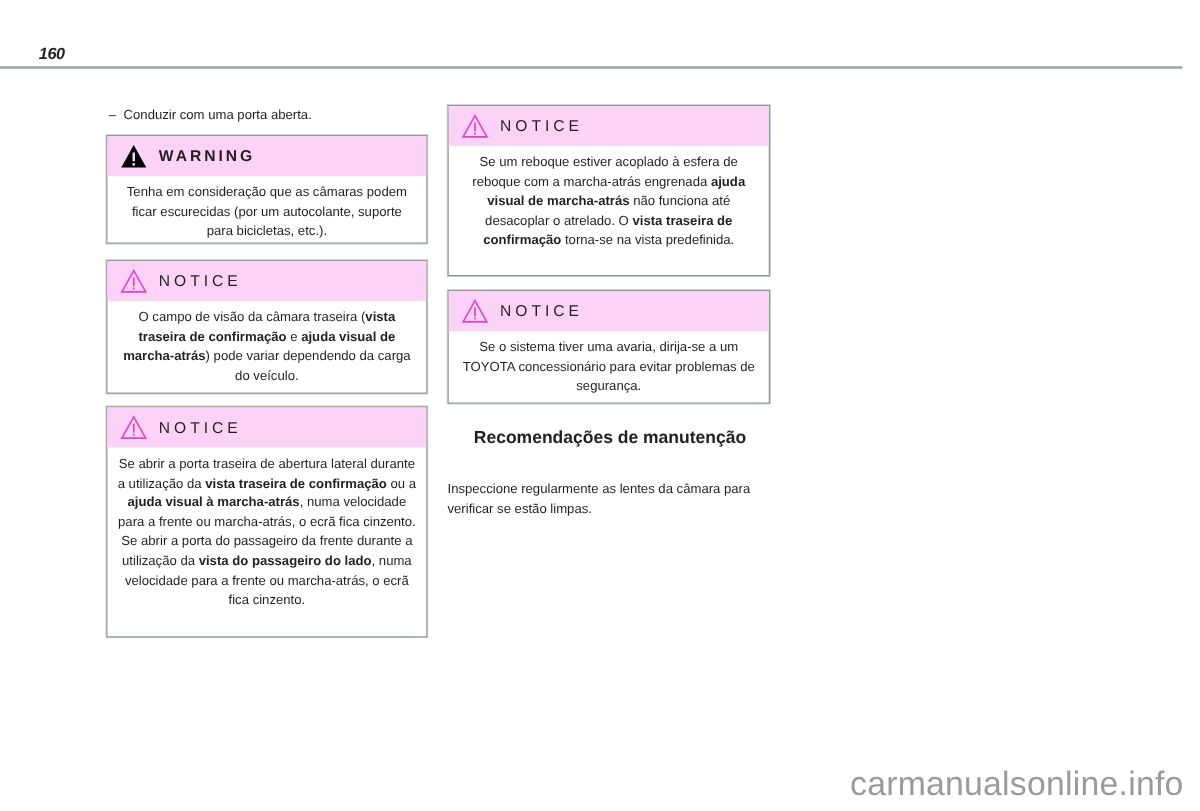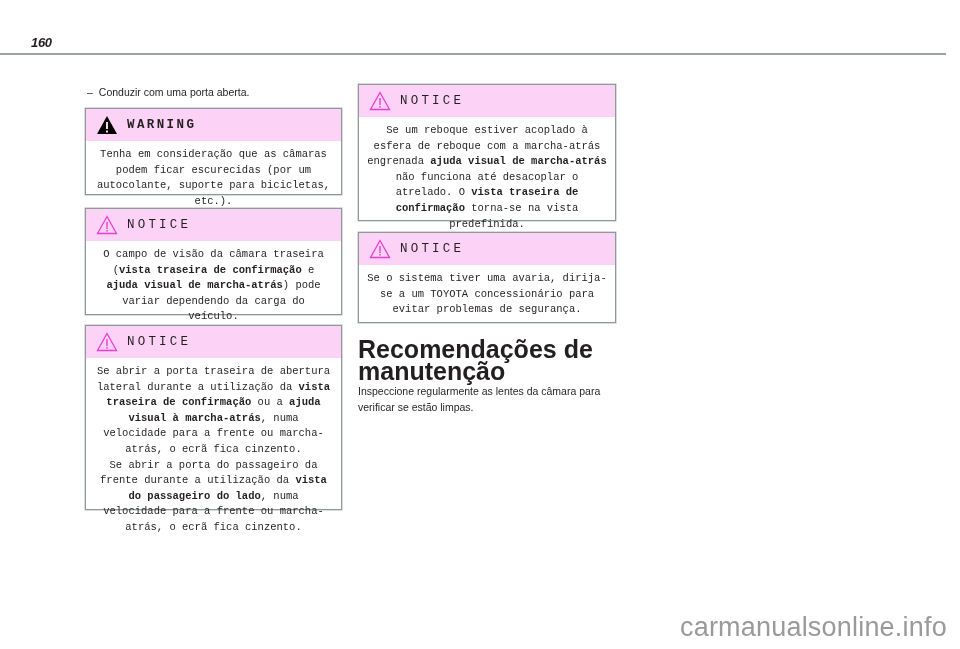--- a/index.html
+++ b/index.html
@@ -15,39 +15,38 @@
     .header-rule {
       position: absolute; left: 0; top: 53px; width: 946px; height: 2px; background: #9aa5a3;
     }
     .bullet-line {
       position: absolute; left: 87px; top: 86px; font-size: 10.5px; color: #231f20; text-align: right;
     }
     .bullet-line .dash { margin-right: 6px; }
     .box {
       position: absolute; border: 1px solid #8f9a98; box-sizing: border-box; background: #fff;
       box-shadow: 0 0 0 0.5px #b5bcbb;
-      font-family: Liberation Mono, monospace;
     }
     .box-head {
       background: #fcd2f6; height: 32px; display: flex; align-items: center; padding-left: 10px;
     }
     .box-head .title {
       font-size: 12.5px; letter-spacing: 3.2px; margin-left: 9px; color: #231f20;
     }
     .box-head .title.bold { font-weight: bold; letter-spacing: 2.4px; }
     .box-body {
       padding: 6px 8px 7px 8px; font-size: 10.5px; line-height: 15.6px; color: #231f20; text-align: center;
     }
     .box-body b { font-weight: bold; }
     .icon { display: inline-block; width: 22px; height: 20px; }
     .col-left { left: 85px; width: 257px; }
     .col-right { left: 358px; width: 258px; }
     .section-title {
-      position: absolute; left: 358px; top: 338px; font-size: 25px; font-weight: bold; line-height: 22px;
-      color: #231f20; width: 260px;
+      position: absolute; left: 358px; top: 338px; font-size: 14px; font-weight: bold; line-height: 22px;
+      color: #231f20; width: 260px; text-align: center;
     }
     .section-body {
       position: absolute; left: 358px; top: 384px; width: 262px; font-size: 10.5px; line-height: 15.6px;
       color: #231f20;
     }
     .watermark {
       position: absolute; left: 680px; top: 612px; font-size: 27px; color: #9a9a9a; letter-spacing: 0.2px;
     }
   </style>
 </head>

